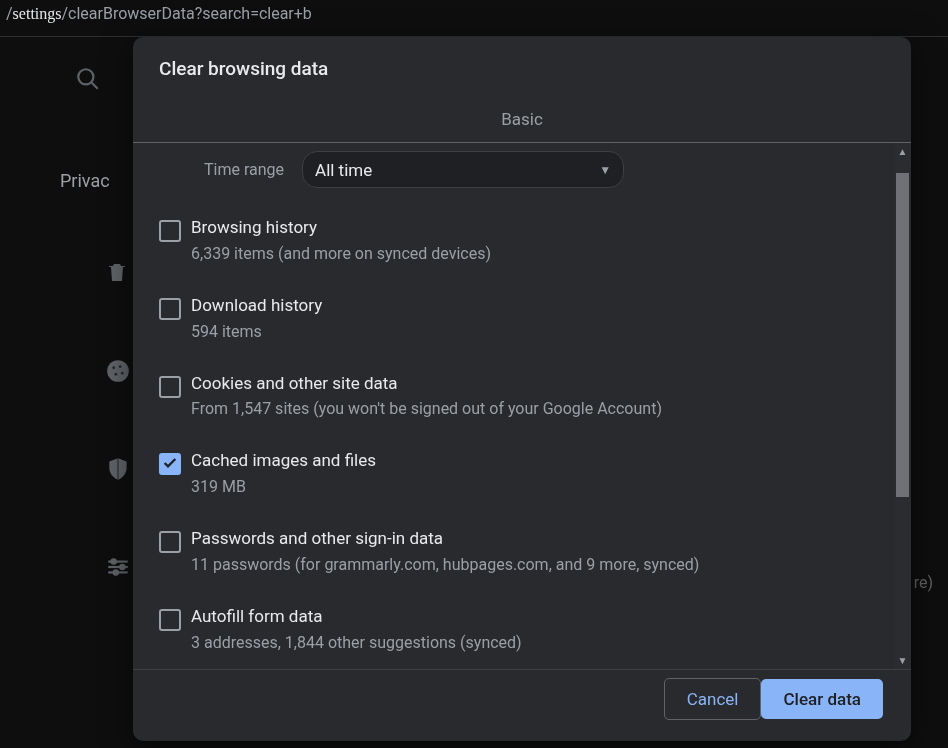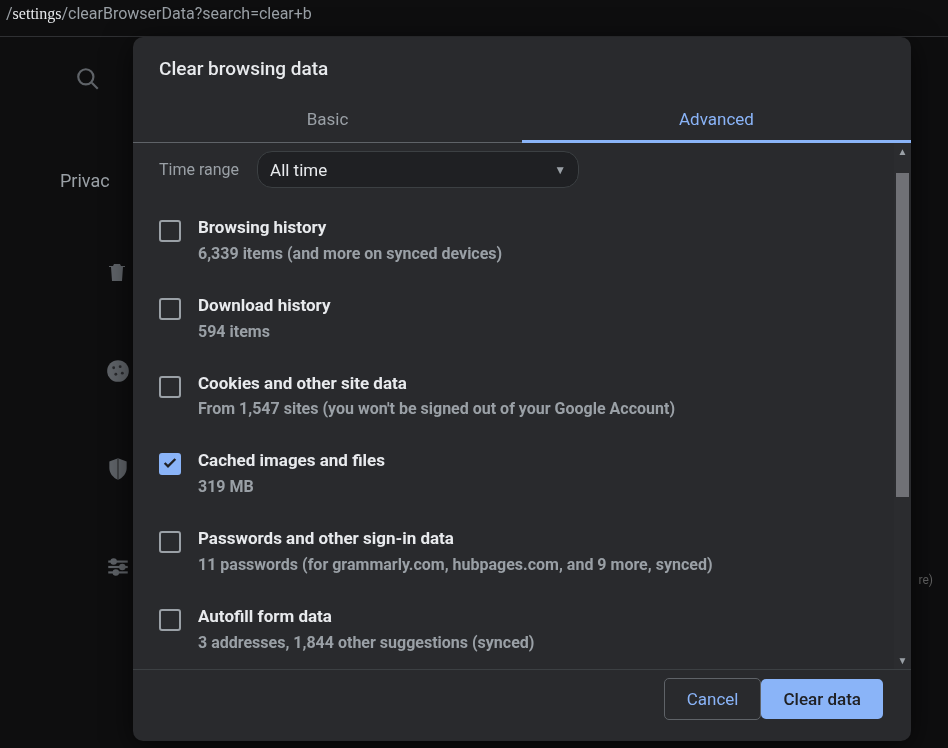--- a/index.html
+++ b/index.html
@@ -4,37 +4,37 @@
 <style>
   html,body{margin:0;padding:0;width:948px;height:748px;background:#0e0e0f;font-family:"Segoe UI",Roboto,Arial,sans-serif;overflow:hidden;color:#e8eaed;}
   .addr{height:28px;padding:4px 6px;color:#9aa0a6;font-size:16px;border-bottom:1px solid #2f3033;}
   .addr .path1{color:#e8eaed;font-family:Liberation Serif, serif;}
   .bg-search{position:absolute;left:75px;top:66px;color:#5f6368;}
   .bg-heading{position:absolute;left:60px;top:170px;color:#9aa0a6;font-size:18px;}
   .bg-trash{position:absolute;left:105px;top:260px;color:#5f6368;}
   .bg-cookie{position:absolute;left:105px;top:358px;color:#5f6368;}
   .bg-shield{position:absolute;left:105px;top:456px;color:#5f6368;}
   .bg-sliders{position:absolute;left:105px;top:554px;color:#5f6368;}
-  .bg-right-text{position:absolute;right:15px;top:573px;color:#636363;font-size:12px;}
+  .bg-right-text{position:absolute;right:15px;top:573px;color:#636363;font-size:16px;}
 
   .dialog{position:absolute;left:133px;top:37px;width:778px;height:704px;background:#292a2d;border-radius:10px;box-shadow:0 6px 30px rgba(0,0,0,0.6);display:flex;flex-direction:column;overflow:hidden;}
   .dlg-title{padding:20px 26px 16px 26px;font-size:19px;color:#e8eaed;font-weight:500;}
   .tabs{display:flex;height:46px;border-bottom:1px solid #5f6368;}
   .tab{flex:1;text-align:center;line-height:46px;font-size:17px;color:#9aa0a6;cursor:pointer;}
   .tab.active{color:#8ab4f8;border-bottom:3px solid #8ab4f8;margin-bottom:-1px;}
 
   .body-wrap{position:relative;flex:0 0 473px;display:flex;}
   .scroll-area{flex:1;overflow:hidden;}
   .content{padding:0 26px 0 26px;}
-  .timerange-row{display:flex;align-items:center;gap:18px;padding:8px 0 14px 0;}
+  .timerange-row{display:flex;align-items:center;gap:18px;padding:8px 0 14px 0;margin-left:45px;}
   .tr-label{color:#9aa0a6;font-size:16px;}
   .tr-select{flex:0 0 296px;height:35px;background:#1f2023;border:1px solid #3c4043;border-radius:15px;display:flex;align-items:center;justify-content:space-between;padding:0 12px;color:#e8eaed;font-size:17px;}
   .tr-select .caret{color:#9aa0a6;font-size:12px;}
 
-  .item{display:flex;align-items:flex-start;gap:17px;padding:14px 0;font-weight:bold;}
+  .item{display:flex;align-items:flex-start;gap:10px;padding:14px 0;}
   .chk{flex:0 0 22px;height:22px;margin-top:4px;border:2px solid #9aa0a6;border-radius:3px;box-sizing:border-box;position:relative;}
   .chk.checked{background:#8ab4f8;border-color:#8ab4f8;}
   .chk.checked svg{position:absolute;left:1px;top:0px;}
   .it-title{font-size:17px;color:#e8eaed;line-height:1.4;}
   .it-sub{font-size:16px;color:#9aa0a6;line-height:1.5;margin-top:2px;}
 
   .scrollbar{flex:0 0 17px;background:#2b2c2f;position:relative;}
   .sb-btn{position:absolute;left:0;width:17px;height:17px;display:flex;align-items:center;justify-content:center;color:#9aa0a6;font-size:10px;}
   .sb-up{top:0;}
   .sb-down{bottom:0;}
@@ -88,21 +88,20 @@
       <circle cx="16" cy="12" r="2" fill="#5f6368"></circle>
       <circle cx="10" cy="17" r="2" fill="#5f6368"></circle>
     </svg>
 </div>
 <div class="bg-right-text">re)</div>
 
 <div class="dialog">
   <div class="dlg-title">Clear browsing data</div>
   <div class="tabs">
     <div class="tab">Basic</div>
-    <div class="tab active">Advanced</div>
   </div>
 
   <div class="body-wrap">
     <div class="scroll-area">
       <div class="content">
         <div class="timerange-row">
           <span class="tr-label">Time range</span>
           <div class="tr-select">
             <span>All time</span>
             <span class="caret">▼</span>

